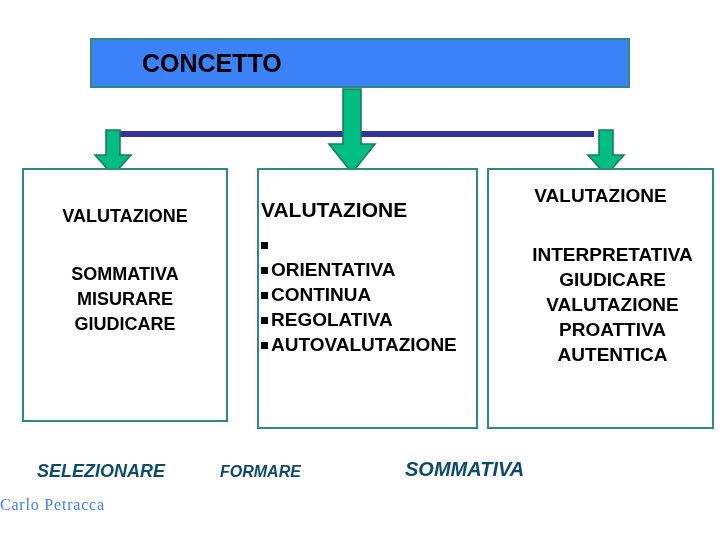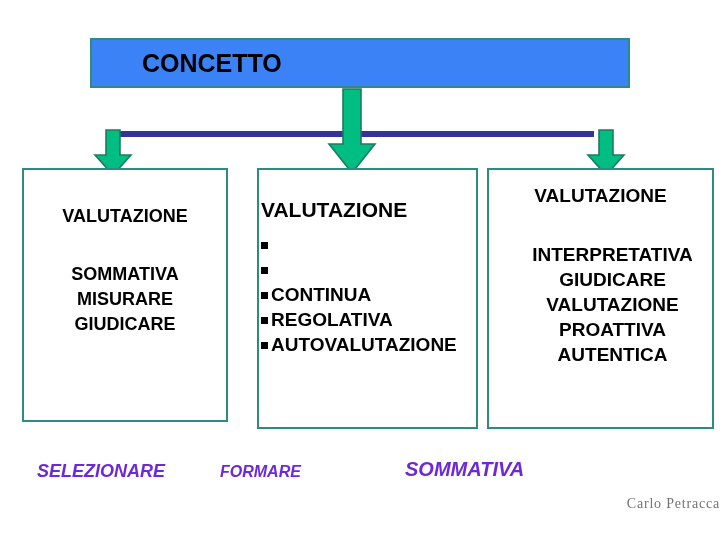--- a/index.html
+++ b/index.html
@@ -167,38 +167,38 @@
     text-align: center;
     font-size: 19px;
     font-weight: 700;
     line-height: 25px;
     padding-left: 12px;
   }
 
   
   .red-label {
     position: absolute;
-    color: #6d28d9;
+    color: #0c4a6e;
     font-weight: 700;
     font-style: italic;
   }
   .red-selezionare { left: 37px;  top: 461px; font-size: 18px; }
   .red-formare     { left: 220px; top: 463px; font-size: 16px; }
   .red-promuovere  { left: 405px; top: 458px; font-size: 20px; }
 
   .credit {
     position: absolute;
     left: 0;
     top: 496px;
     width: 720px;
-    text-align: right;
+    text-align: left;
     font-family: "Liberation Serif", serif;
-    font-size: 14px;
+    font-size: 16px;
     letter-spacing: 0.8px;
-    color: #737373;
+    color: #3b82f6;
   }
 </style>
 </head>
 <body>
 
 <div class="slide">
 
   <div class="header-box">
     <span class="header-concetto">CONCETTO</span>
   </div>
@@ -229,21 +229,21 @@
       <div>SOMMATIVA</div>
       <div>MISURARE</div>
       <div>GIUDICARE</div>
     </div>
   </div>
 
   <div class="content-box box-center">
     <div class="bc-title">VALUTAZIONE</div>
     <ul class="bc-list">
       <li><span class="bullet"></span></li>
-      <li><span class="bullet"></span></li>
+      <li><span class="bullet"></span><span>ORIENTATIVA</span></li>
       <li><span class="bullet"></span><span>CONTINUA</span></li>
       <li><span class="bullet"></span><span>REGOLATIVA</span></li>
       <li><span class="bullet"></span><span>AUTOVALUTAZIONE</span></li>
     </ul>
   </div>
 
   <div class="content-box box-right">
     <div class="br-title">VALUTAZIONE</div>
     <div class="br-lines">
       <div>INTERPRETATIVA</div>

